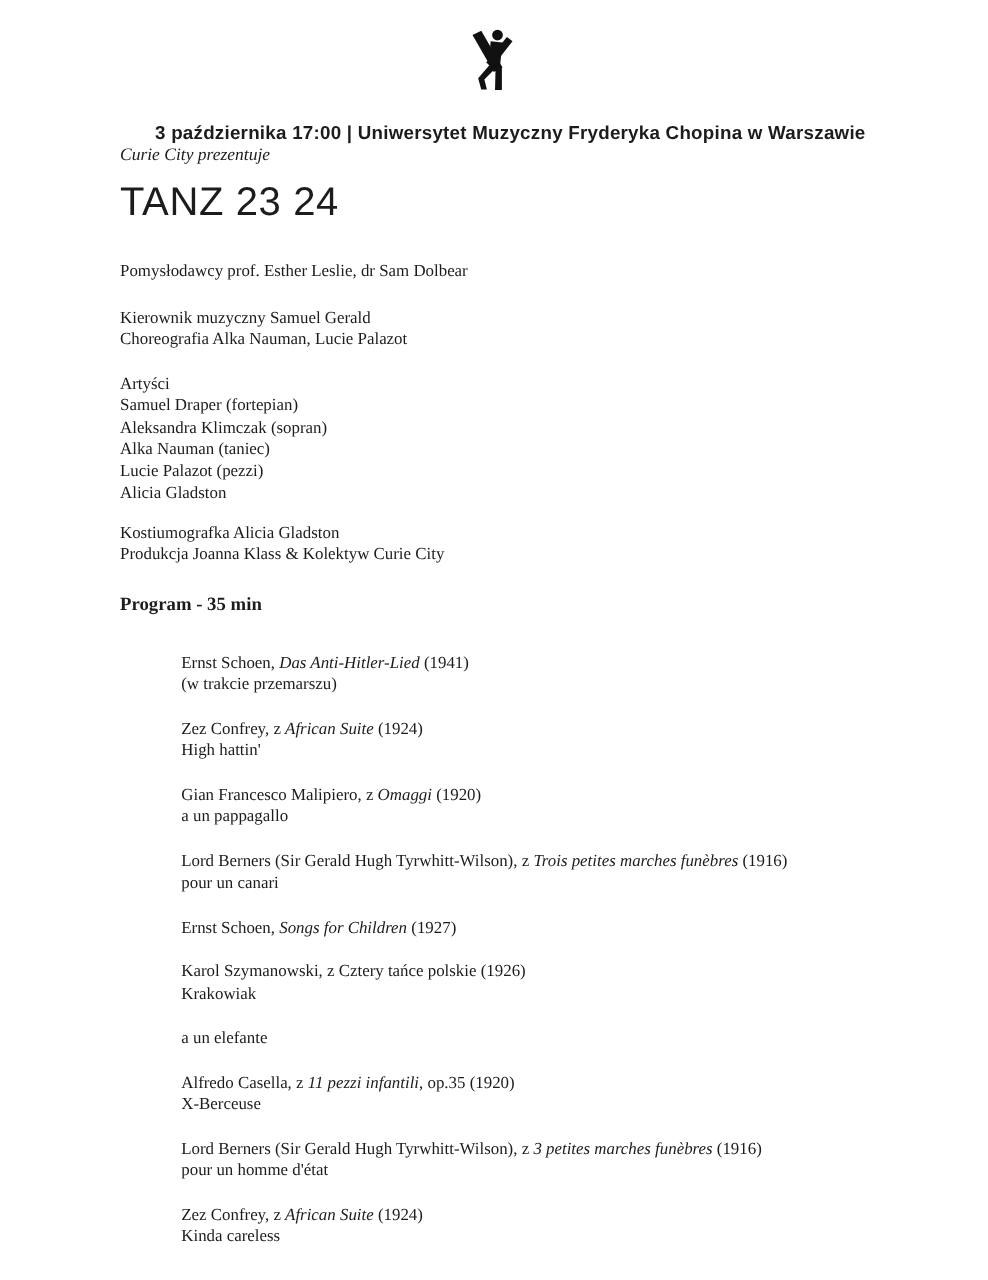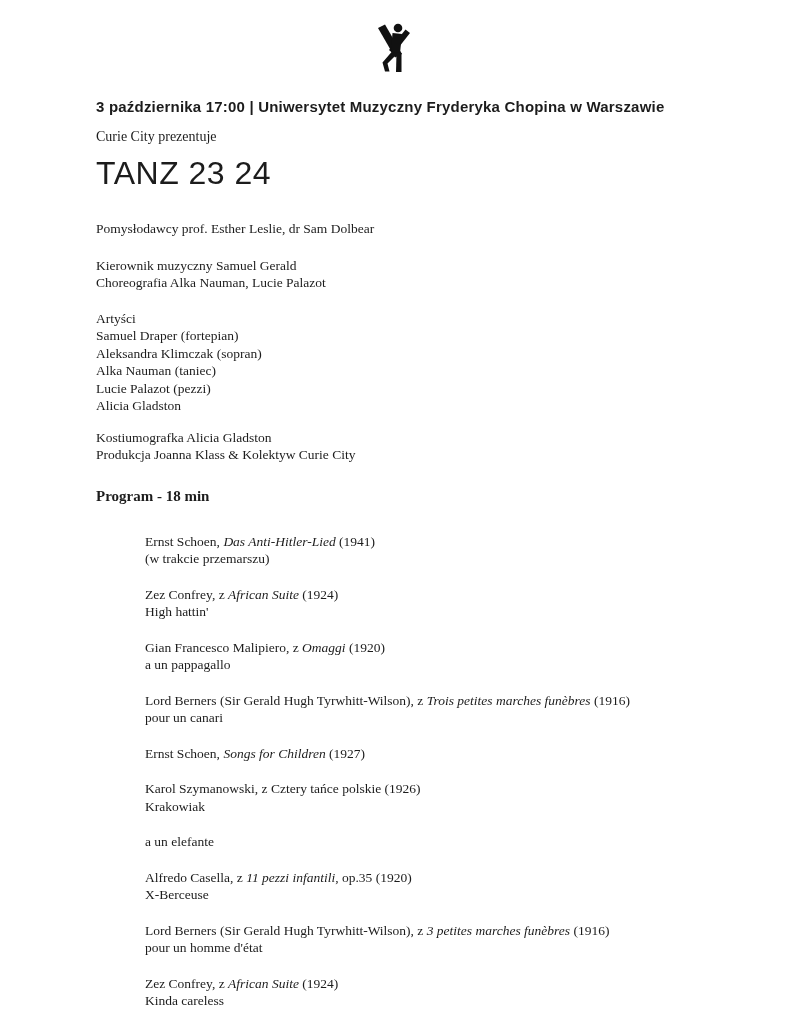--- a/index.html
+++ b/index.html
@@ -24,23 +24,25 @@
     height: 73px;
     box-sizing: border-box;
   }
   .event-line {
     margin-top: 24px;
     font-family: "Liberation Sans", sans-serif;
     font-weight: bold;
     font-size: 15px;
     line-height: 19px;
     letter-spacing: 0.2px;
+    margin-left: 28px;
   }
   .presenter {
-    margin-top: 12px;
+    margin-top: 0;
+    font-style: italic;
     font-size: 14px;
     line-height: 17px;
   }
   .title {
     margin-top: 10px;
     font-family: "Liberation Sans", sans-serif;
     font-weight: 400;
     font-size: 32px;
     line-height: 36px;
     letter-spacing: 0.5px;
@@ -111,21 +113,21 @@
         <div>Lucie Palazot (pezzi)</div>
         <div>Alicia Gladston</div>
       </div>
   </div>
 
   <div class="production body-text">
     <div>Kostiumografka Alicia Gladston</div>
     <div>Produkcja Joanna Klass &amp; Kolektyw Curie City</div>
   </div>
 
-  <div class="program-heading">Program - 18 min</div>
+  <div class="program-heading">Program - 35 min</div>
 
   <div class="program-list" id="program-list">
       <div class="program-item">
         <div><span>Ernst Schoen, </span><span class="work">Das Anti-Hitler-Lied</span><span> (1941)</span></div>
         <div>(w trakcie przemarszu)</div>
       </div>
       <div class="program-item">
         <div><span>Zez Confrey, z </span><span class="work">African Suite</span><span> (1924)</span></div>
         <div>High hattin'</div>
       </div>

